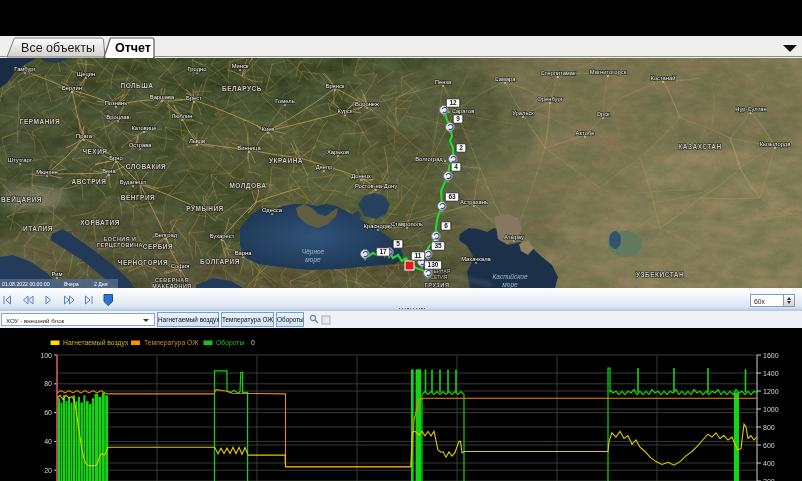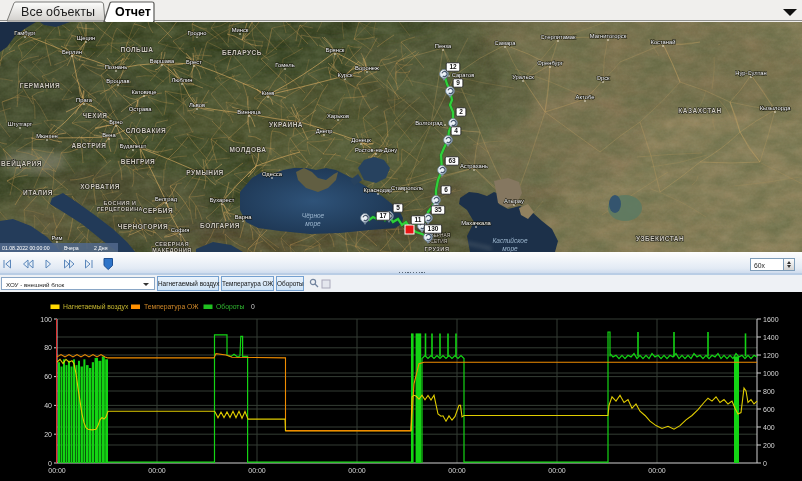--- a/index.html
+++ b/index.html
@@ -1,17 +1,17 @@
 <!DOCTYPE html>
 <html><head><meta charset="utf-8">
 <style>
 * { margin:0; padding:0; box-sizing:border-box; }
 html,body { width:802px; height:481px; overflow:hidden; background:#000;
   font-family:"Liberation Sans", sans-serif; }
-#app { position:relative; width:802px; height:364px; background:#1d4ed8; }
+#app { position:relative; width:802px; height:364px; background:#1d4ed8;margin-top:36px; }
 
 #tabbar { position:absolute; left:0; top:0; width:802px; height:22px; background:#f0efed; }
 #tabbar .edge { position:absolute; left:0; top:20px; width:802px; height:1px; background:#8e8e8c; }
 
 #map { position:absolute; left:0; top:22px; width:802px; height:230px; background:#44502c; }
 .city { font-family:"Liberation Sans",sans-serif; font-size:5.8px; fill:#ffffff; text-anchor:middle; paint-order:stroke; stroke:#15150c; stroke-width:1.2px; }
 .country { font-family:"Liberation Sans",sans-serif; font-size:6.5px; letter-spacing:0.5px; fill:#cdc9bd; text-anchor:middle; paint-order:stroke; stroke:#20201a; stroke-width:1.2px; font-weight:bold; }
 .sealbl { font-family:"Liberation Sans",sans-serif; font-size:6.5px; font-style:italic; fill:#9db7cf; text-anchor:middle; }
 .plate { font-family:"Liberation Sans",sans-serif; font-size:6.5px; font-weight:bold; fill:#111; text-anchor:middle; }
 .ovl { font-family:"Liberation Sans",sans-serif; font-size:5.2px; fill:#fff; }

